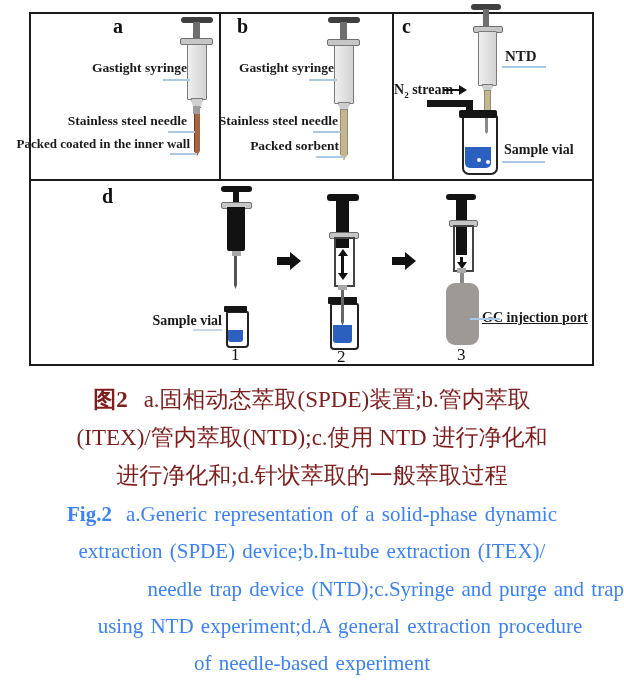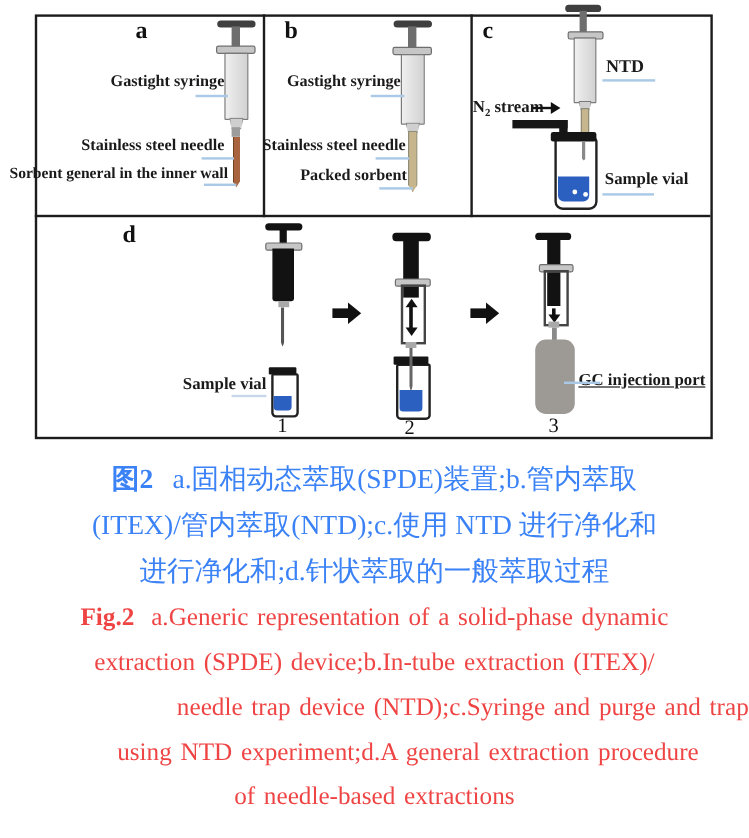--- a/index.html
+++ b/index.html
@@ -14,23 +14,23 @@
   
   .handle{position:absolute;background:#3f3f3f;border-radius:3px;}
   .rod{position:absolute;background:#6e6e6e;}
   .flange{position:absolute;background:#c6c6c6;border:1px solid #6e6e6e;border-radius:2px;}
   .barrel{position:absolute;background:linear-gradient(90deg,#efefef,#d2d2d2);border:1px solid #7a7a7a;border-radius:1px;}
   .tip{position:absolute;background:#cfcfcf;border:1px solid #7a7a7a;clip-path:polygon(0 0,100% 0,82% 100%,18% 100%);}
   .hub{position:absolute;background:#9c9c9c;}
   .needle-point{clip-path:polygon(0 0,100% 0,100% 88%,50% 100%,0 88%);}
   .blk{background:#121212 !important;}
   .caption{position:absolute;left:0;width:624px;text-align:center;white-space:nowrap;}
-  .cap-zh{font:400 23px/1.3 "Liberation Serif", serif;color:#3b82f6;}
+  .cap-zh{font:400 23px/1.3 "Liberation Serif", serif;color:#7f1d1d;}
   .cap-zh b{font-weight:700;margin-right:16px;}
-  .cap-en{font:400 21px/1.3 "Liberation Serif", serif;color:#ef4444;word-spacing:2px;}
+  .cap-en{font:400 21px/1.3 "Liberation Serif", serif;color:#3b82f6;word-spacing:2px;}
   .cap-en b{font-weight:700;margin-right:14px;}
   .tri-right{position:absolute;width:0;height:0;border-top:9px solid transparent;border-bottom:9px solid transparent;border-left:11px solid #111;}
   .tri-up{position:absolute;width:0;height:0;border-left:5px solid transparent;border-right:5px solid transparent;border-bottom:7px solid #111;}
   .tri-down{position:absolute;width:0;height:0;border-left:5px solid transparent;border-right:5px solid transparent;border-top:7px solid #111;}
   sub{font-size:9px;}
 </style>
 </head>
 <body>
 
 <div id="canvas">
@@ -45,21 +45,21 @@
   <div class="rod" style="left:193px;top:22px;width:7px;height:17px;"></div>
   <div class="flange" style="left:180px;top:38px;width:31px;height:5px;"></div>
   <div class="barrel" style="left:187px;top:44px;width:18px;height:54px;"></div>
   <div class="tip" style="left:191px;top:98px;width:10px;height:8px;"></div>
   <div class="hub" style="left:193px;top:106px;width:7px;height:8px;"></div>
   <div class="abs needle-point" style="left:194px;top:114px;width:5px;height:42px;background:#a8643e;border-left:1px solid #70411f;"></div>
   <div class="lbl" style="right:437px;top:60px;">Gastight syringe</div>
   <div class="lead" style="left:163px;top:79px;width:27px;"></div>
   <div class="lbl" style="right:437px;top:113px;">Stainless steel needle</div>
   <div class="lead" style="left:168px;top:131px;width:27px;"></div>
-  <div class="lbl" style="right:434px;top:136px;font-size:13px;">Sorbent general in the inner wall</div>
+  <div class="lbl" style="right:434px;top:136px;font-size:13px;">Packed coated in the inner wall</div>
   <div class="lead" style="left:170px;top:153px;width:27px;"></div>
 
   <div class="letter" style="left:237px;top:16px;">b</div>
   <div class="handle" style="left:328px;top:17px;width:32px;height:6px;"></div>
   <div class="rod" style="left:340px;top:22px;width:7px;height:18px;"></div>
   <div class="flange" style="left:327px;top:39px;width:31px;height:5px;"></div>
   <div class="barrel" style="left:334px;top:45px;width:18px;height:57px;"></div>
   <div class="tip" style="left:338px;top:102px;width:10px;height:7px;"></div>
   <div class="abs needle-point" style="left:340px;top:109px;width:6px;height:49px;background:#c7b68d;border:1px solid #8d8d7a;"></div>
   <div class="lbl" style="right:290px;top:60px;">Gastight syringe</div>
@@ -167,16 +167,16 @@
   <div class="caption cap-en" style="top:538px;">
     <span>extraction (SPDE) device;b.In-tube extraction (ITEX)/</span>
   </div>
   <div class="caption cap-en" style="top:576px;text-align:right;">
     <span>needle trap device (NTD);c.Syringe and purge and trap</span>
   </div>
   <div class="caption cap-en" style="top:613px;padding-left:28px;">
     <span>using NTD experiment;d.A general extraction procedure</span>
   </div>
   <div class="caption cap-en" style="top:650px;">
-    <span>of needle-based extractions</span>
+    <span>of needle-based experiment</span>
   </div>
 
 </div>
 
 </body></html>

